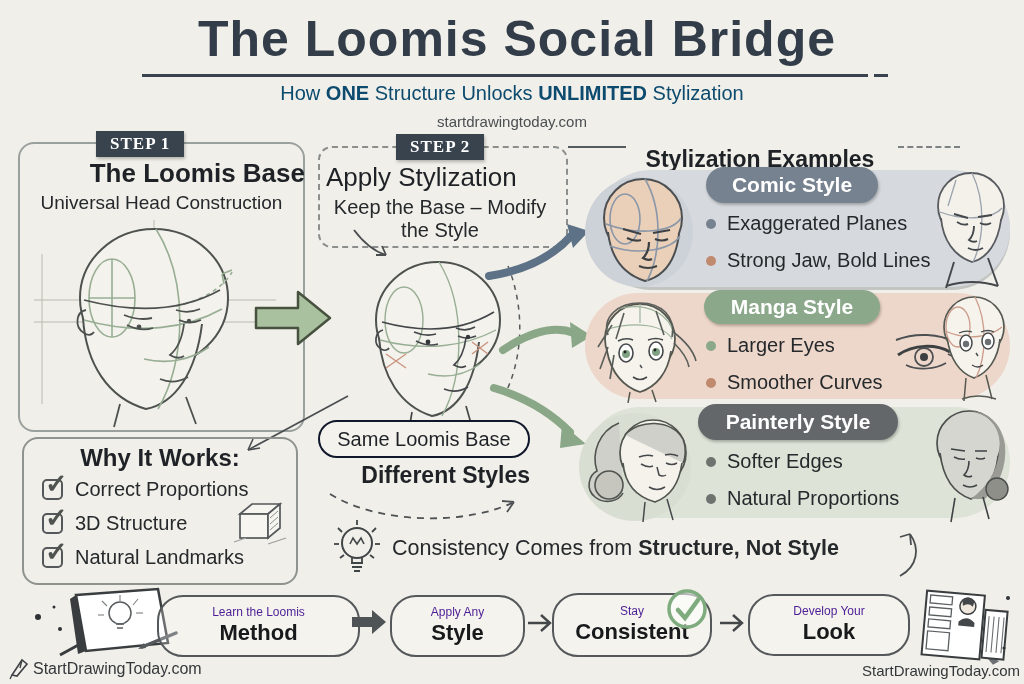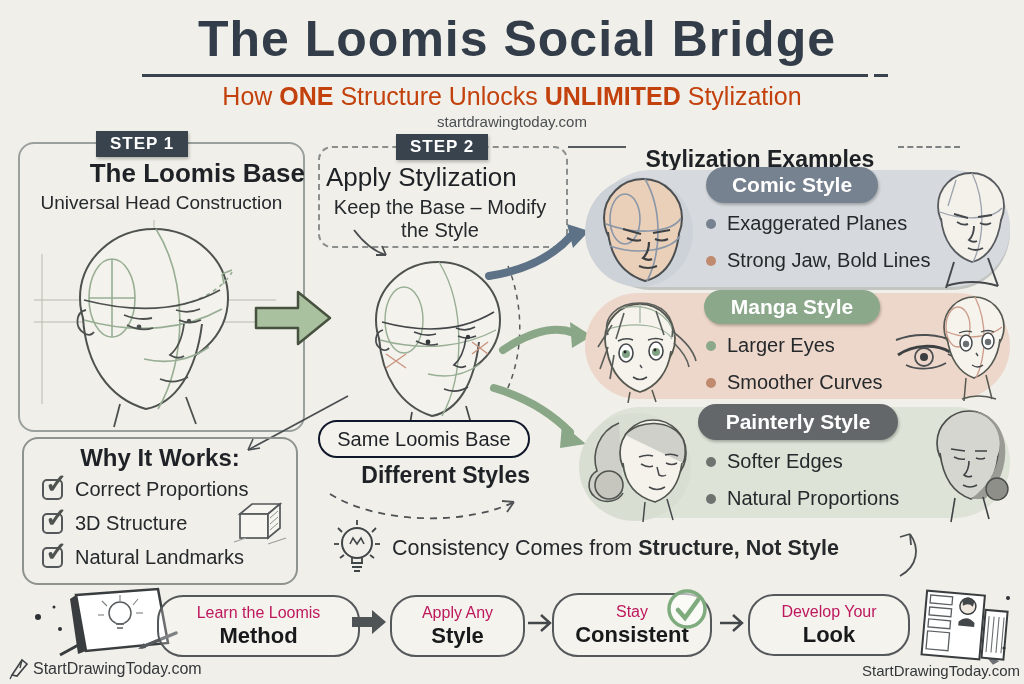--- a/index.html
+++ b/index.html
@@ -4,25 +4,25 @@
 <style>
   html,body{margin:0;padding:0;background:#e8e6e0;}
   *{box-sizing:border-box;}
   .stage{position:relative;width:1024px;height:684px;background:#f1efe9;overflow:hidden;
          font-family:"Liberation Sans",sans-serif;color:#1e2226;}
   .abs{position:absolute;}
   
   .title{left:5px;top:10px;width:1024px;text-align:center;font-size:50px;font-weight:700;color:#323d49;letter-spacing:1px;}
   .title-rule{left:142px;top:74px;width:726px;height:3px;background:#39434e;}
   .title-rule2{left:874px;top:74px;width:14px;height:3px;background:#39434e;}
-  .subtitle{left:0;top:82px;width:1024px;text-align:center;font-size:25px;color:#c2410c;}
+  .subtitle{left:0;top:82px;width:1024px;text-align:center;font-size:20px;color:#0c4a6e;}
   .subtitle b{font-weight:700;}
   .site{left:0;top:113px;width:1024px;text-align:center;font-size:15px;color:#4a4f52;}
   
-  .step-badge{background:#39434e;color:#fff;font-weight:700;font-size:17px;padding:3px 14px;letter-spacing:1px;box-shadow:1px 2px 3px rgba(0,0,0,.25);}
+  .step-badge{background:#39434e;color:#fff;font-weight:700;font-size:17px;padding:3px 14px;letter-spacing:1px;box-shadow:1px 2px 3px rgba(0,0,0,.25);font-family:Liberation Serif, serif;}
   .box1{left:18px;top:142px;width:287px;height:290px;border:2px solid #9aa09e;border-radius:16px;}
   .box2{left:318px;top:146px;width:250px;height:102px;border:2px dashed #8a8f8e;border-radius:14px;}
   .s1-title{left:18px;top:158px;width:287px;text-align:right;font-size:26px;font-weight:700;}
   .s1-sub{left:18px;top:192px;width:287px;text-align:center;font-size:19px;color:#26292c;}
   .s2-title{left:326px;top:162px;width:238px;font-size:26px;font-weight:400;}
   .s2-sub{left:326px;top:196px;width:228px;text-align:center;font-size:20px;color:#26292c;}
   
   .ex-head{left:620px;top:146px;width:280px;text-align:center;font-size:23px;font-weight:700;}
   .ex-line-l{left:568px;top:146px;width:58px;height:0;border-top:2px solid #555a5c;}
   .ex-line-r{left:898px;top:146px;width:62px;height:0;border-top:2px dashed #7c8184;}
@@ -38,21 +38,21 @@
   .checkbox .tick{position:absolute;left:1px;top:-13px;font-size:27px;font-weight:700;color:#4e5350;}
   
   .bridge-pill{left:318px;top:420px;width:212px;height:38px;border:2px solid #0f172a;border-radius:19px;
                display:flex;align-items:center;justify-content:center;font-size:20px;background:#f4f2ec;}
   .bridge-cap{left:318px;top:462px;width:212px;text-align:right;font-size:23px;font-weight:700;}
   
   .insight{left:392px;top:536px;font-size:21.5px;color:#26292c;white-space:nowrap;}
   .insight b{font-weight:700;}
   
   .flow-pill{border:2.5px solid #55585a;border-radius:26px;display:flex;flex-direction:column;align-items:center;justify-content:center;line-height:1.15;background:rgba(255,255,255,.25);}
-  .flow-pill .l1{font-size:16px;color:#be185d;}
+  .flow-pill .l1{font-size:12px;color:#4c1d95;}
   .flow-pill .l2{font-size:22px;font-weight:700;color:#17191b;}
   .footer-l{left:33px;top:660px;font-size:16px;color:#33373a;}
   .footer-r{left:862px;top:662px;width:152px;text-align:right;font-size:15px;color:#33373a;}
   svg{display:block;}
 </style>
 </head>
 <body>
 
 <div class="stage">
 

